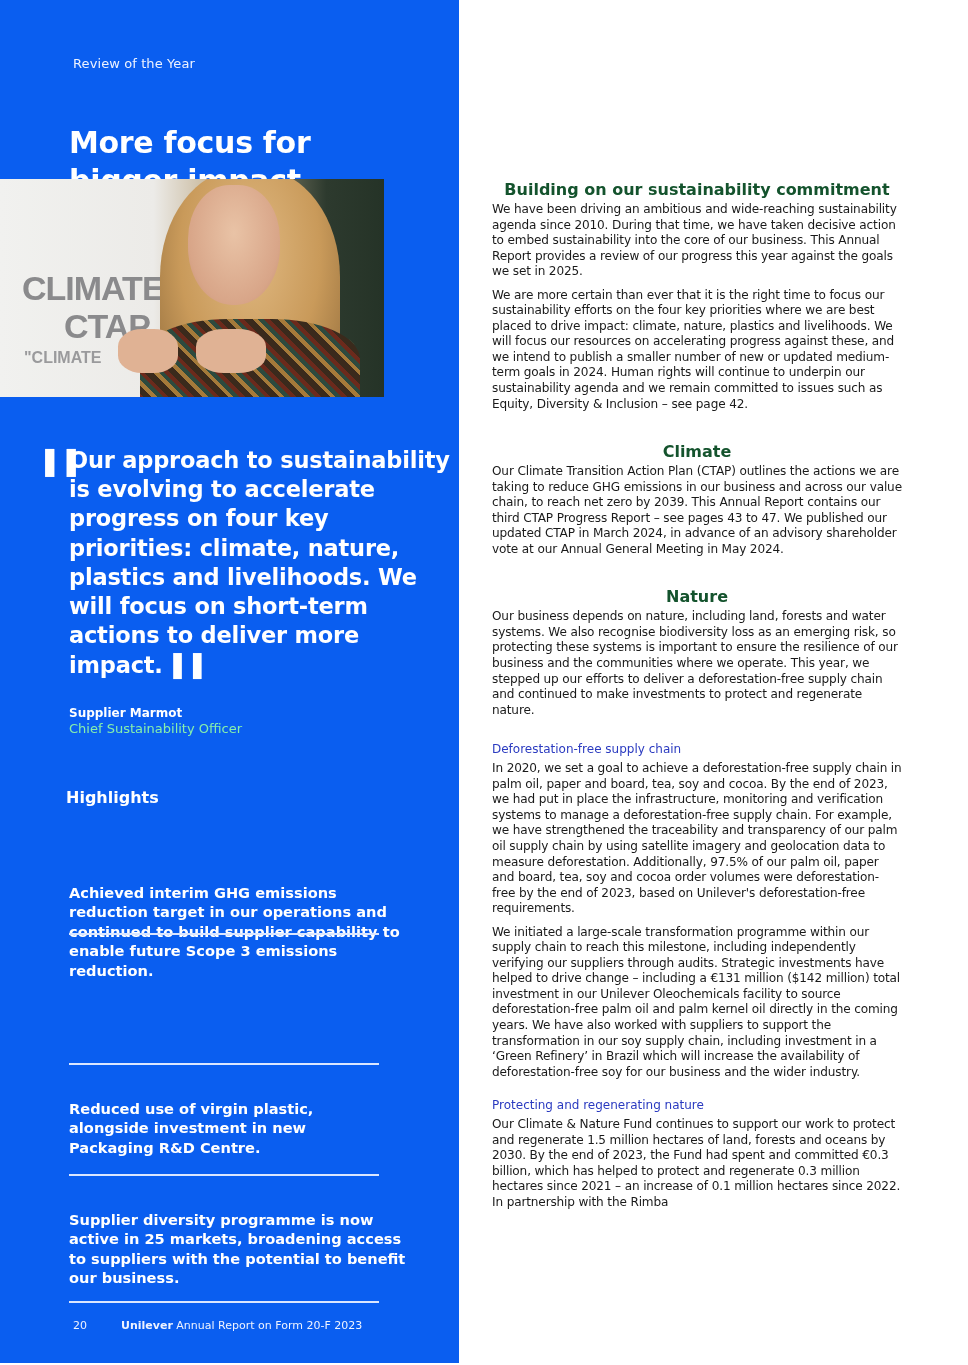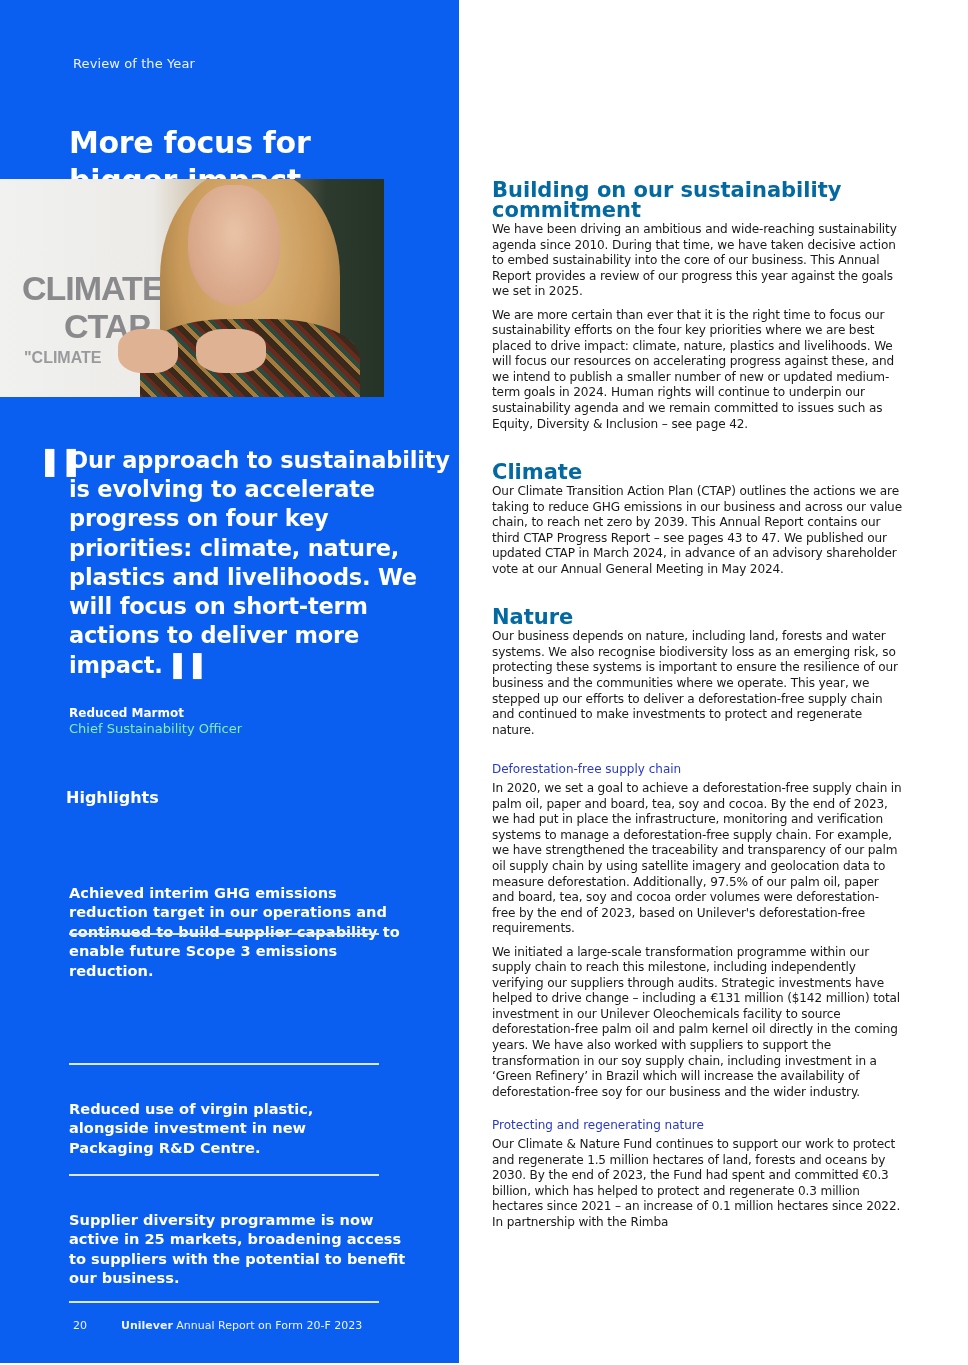--- a/index.html
+++ b/index.html
@@ -86,21 +86,21 @@
     position: absolute; left: 73px; top: 1319px; font-size: 11px; color: #eef3ff;
   }
   .footer .page-num { display: inline-block; width: 48px; }
   .footer .brand { font-weight: bold; }
 
   .right-col {
     position: absolute; left: 492px; top: 180px; width: 410px;
     color: #1a1a1a; font-size: 12.1px; line-height: 15.55px;
   }
   .h2 {
-    color: #0369a1; font-weight: bold; font-size: 21px; line-height: 20px; margin-bottom: 2px;
+    color: #14532d; font-weight: bold; font-size: 16px; line-height: 20px; margin-bottom: 2px; text-align: center;
   }
   .h3 {
     color: #2a3ac0; font-size: 12px; line-height: 18px; margin-bottom: 3px;
   }
   .para { margin-bottom: 8px; letter-spacing: -0.15px; }
   .section-gap { height: 22px; }
   .section-gap-sm { height: 14px; }
 </style>
 </head>
 <body>
@@ -121,21 +121,21 @@
     <div class="body"></div>
     <div class="hand" style="left:118px; top:150px;"></div>
     <div class="hand" style="left:196px; top:150px; width:70px;"></div>
   </div>
 
   <div class="quote-mark-open">❚❚</div>
   <div class="quote">
     <span>Our approach to sustainability is evolving to accelerate progress on four key priorities: climate, nature, plastics and livelihoods. We will focus on short-term actions to deliver more impact.</span><span class="quote-mark-close">❚❚</span>
   </div>
 
-  <div class="attrib-name">Reduced Marmot</div>
+  <div class="attrib-name">Supplier Marmot</div>
   <div class="attrib-role">Chief Sustainability Officer</div>
 
   <div class="highlights-title">Highlights</div>
 
   <div class="highlight" style="top:883px;">Achieved interim GHG emissions reduction target in our operations and continued to build supplier capability to enable future Scope 3 emissions reduction.</div>
   <div class="divider" style="top:933px;"></div>
 
   <div class="divider" style="top:1063px;"></div>
 
   <div class="highlight" style="top:1099px; width:300px;">Reduced use of virgin plastic, alongside investment in new Packaging R&amp;D Centre.</div>

